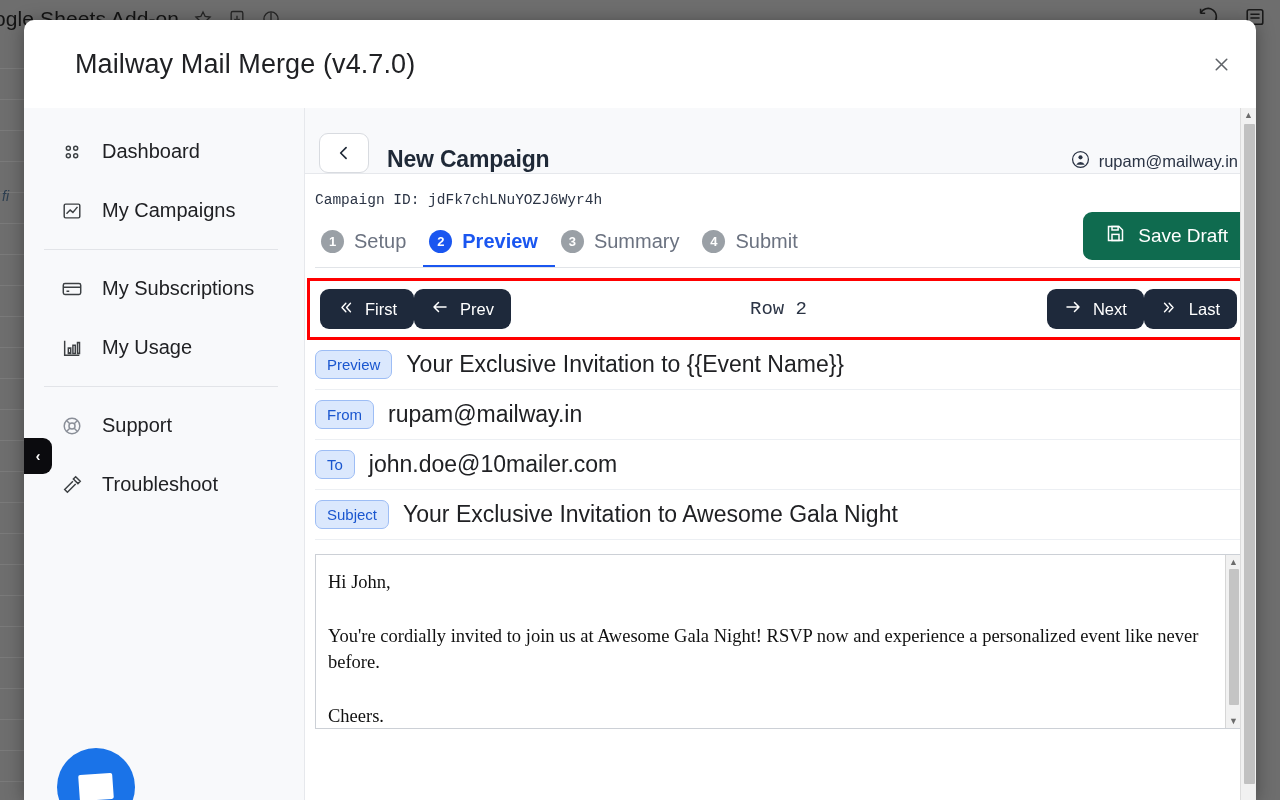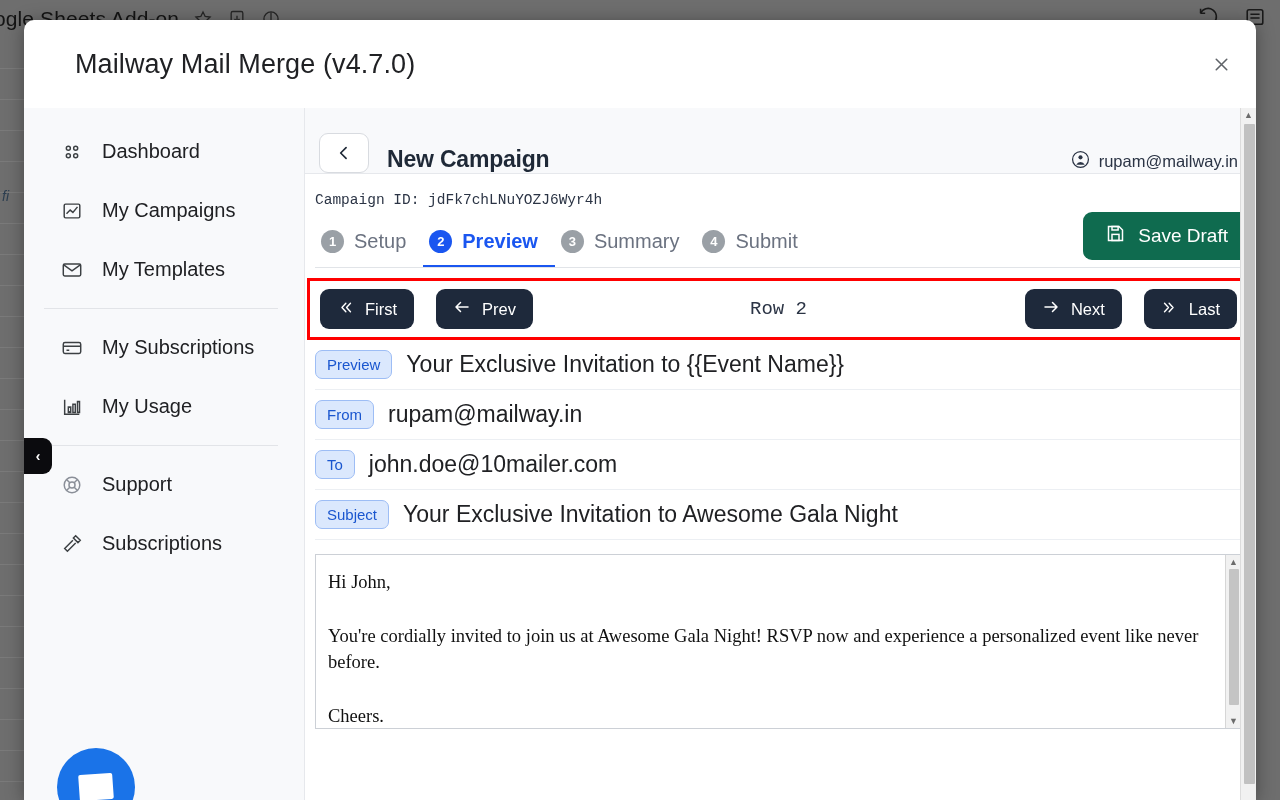--- a/index.html
+++ b/index.html
@@ -166,21 +166,21 @@
     margin: 10px 6px 0 2px;
     border: 3px solid #ff0000;
     height: 62px; display: flex; align-items: center;
     padding: 0 10px; background: #fff; position: relative;
   }
   .nav-btn {
     background: #1e293b; color: #fff; border: none; border-radius: 9px;
     height: 40px; padding: 0 17px; display: flex; align-items: center; gap: 11px;
     font-size: 16.5px; cursor: pointer; font-family: "Liberation Sans", sans-serif;
   }
-  .nav-btn + .nav-btn { margin-left: 22px; }
+  .nav-btn + .nav-btn { margin-left: 0; }
   #nav-left { display: flex; }
   #nav-right { display: flex; margin-left: auto; }
   #row-label {
     position: absolute; left: 0; right: 0; text-align: center;
     font-family: "Liberation Mono", monospace;
     font-size: 19px; color: #2b3445; pointer-events: none;
   }
 
   
   #fields { padding: 0 14px 0 10px; }
@@ -305,29 +305,20 @@
       <div class="side-item">
         <span class="side-ico">
           <svg viewBox="0 0 24 24" width="22" height="22" fill="none" stroke="#3c4043" stroke-width="1.6">
               <rect x="3.5" y="4.5" width="17" height="15" rx="1.5"></rect>
               <path d="M6 15l4-4 3 2.5 5-6"></path>
             </svg>
         </span>
         <span class="side-lbl">My Campaigns</span>
       </div>
 
-      <div class="side-item">
-        <span class="side-ico">
-          <svg viewBox="0 0 24 24" width="22" height="22" fill="none" stroke="#3c4043" stroke-width="1.6">
-              <rect x="2.5" y="5.5" width="19" height="13" rx="1.5"></rect>
-              <path d="M3 6.5l9 6.5 9-6.5"></path>
-            </svg>
-        </span>
-        <span class="side-lbl">My Templates</span>
-      </div>
 
       <div class="side-sep"></div>
 
       <div class="side-item">
         <span class="side-ico">
           <svg viewBox="0 0 24 24" width="22" height="22" fill="none" stroke="#3c4043" stroke-width="1.6">
               <rect x="2.5" y="6" width="19" height="12" rx="1.8"></rect>
               <path d="M2.5 10h19M6 14.5h3"></path>
             </svg>
         </span>
@@ -359,21 +350,21 @@
         <span class="side-lbl">Support</span>
       </div>
 
       <div class="side-item">
         <span class="side-ico">
           <svg viewBox="0 0 24 24" width="22" height="22" fill="none" stroke="#3c4043" stroke-width="1.6">
               <path d="M13.5 5.5l5 5M16 3l5 5-2.5 2.5-5-5z"></path>
               <path d="M13 8L4 17l3 3 9-9"></path>
             </svg>
         </span>
-        <span class="side-lbl">Subscriptions</span>
+        <span class="side-lbl">Troubleshoot</span>
       </div>
 
       <div id="side-collapse">‹</div>
 
       <div id="fab">
         <div class="fab-inner"></div>
       </div>
     </div>
 
     <div id="content">

